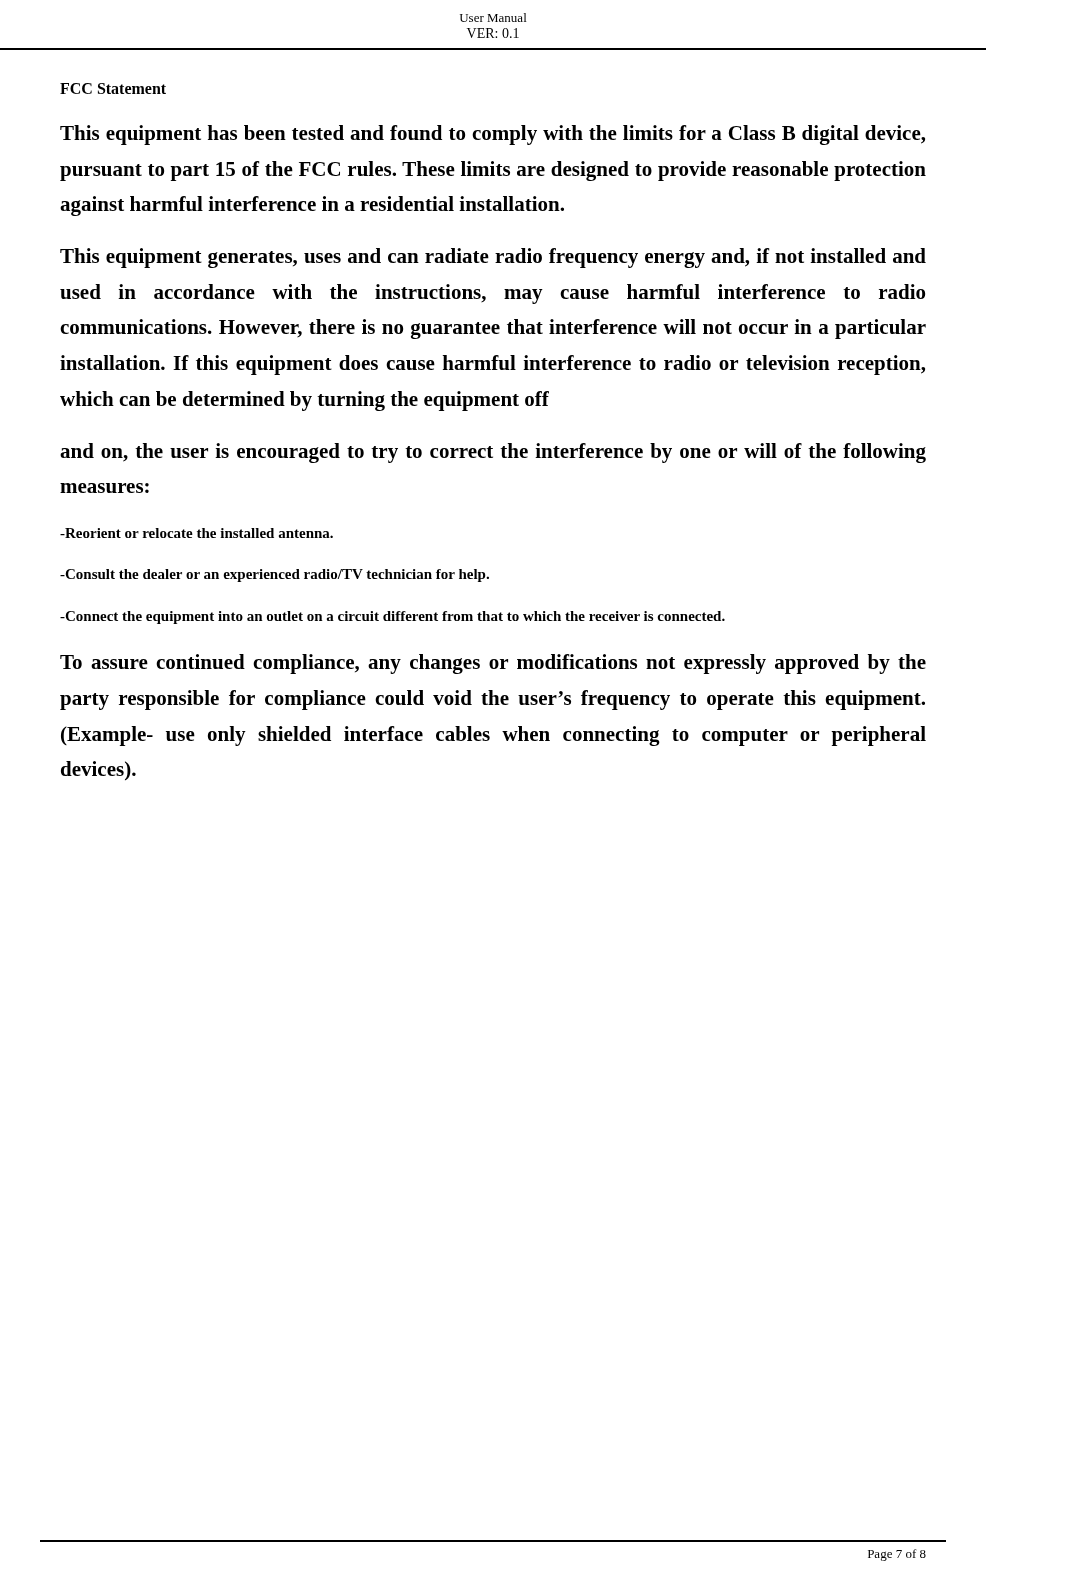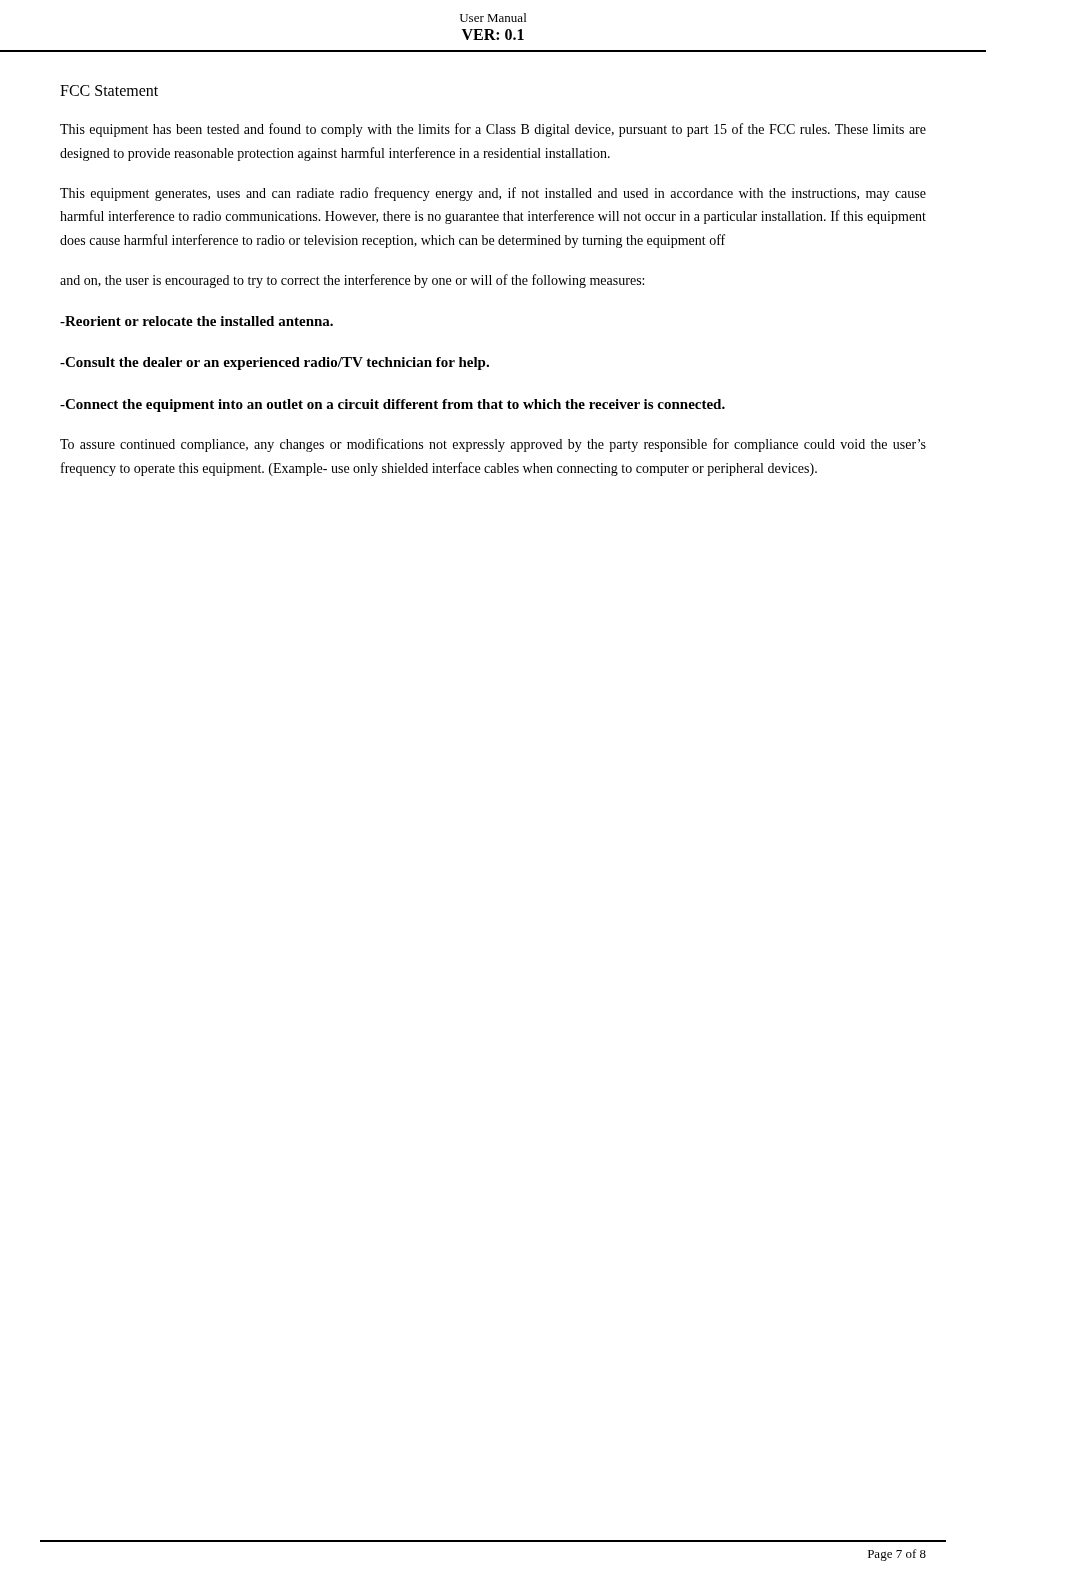--- a/index.html
+++ b/index.html
@@ -31,38 +31,38 @@
       border-bottom: 2px solid #000;
       margin-bottom: 0;
     }
 
     .header-line1 {
       font-size: 13px;
       font-weight: normal;
     }
 
     .header-line2 {
-      font-size: 16px;
-      font-weight: bold;
+      font-size: 14px;
+      font-weight: normal;
     }
 
     
     .content {
       padding: 30px 60px 60px 60px;
     }
 
     .fcc-title {
       font-size: 16px;
-      font-weight: normal;
+      font-weight: bold;
       margin-bottom: 18px;
     }
 
     .paragraph {
-      font-size: 14px;
-      font-weight: normal;
+      font-size: 21px;
+      font-weight: bold;
       line-height: 1.7;
       text-align: justify;
       margin-bottom: 16px;
     }
 
     .bullet-item {
       font-size: 15px;
       font-weight: bold;
       line-height: 1.7;
       text-align: justify;

